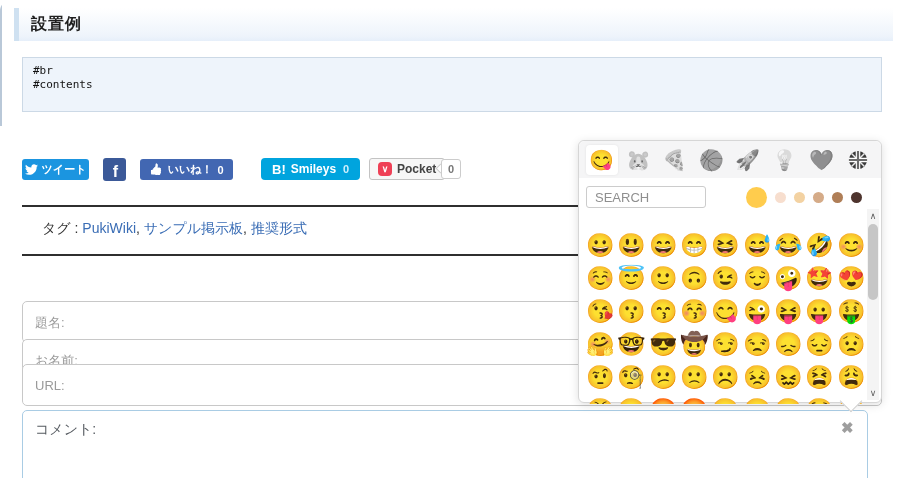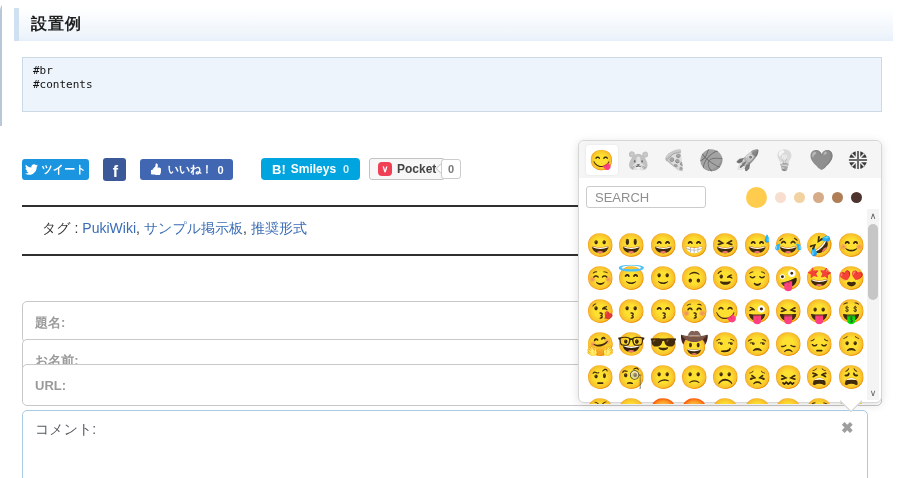--- a/index.html
+++ b/index.html
@@ -48,21 +48,21 @@
 
   
   .hr { position:absolute; left:22px; width:860px; height:2px; background:#2f2f2f; }
   .hr1 { top:205px; } .hr2 { top:254px; }
   .tags { position:absolute; left:22px; top:220px; font-size:14px; color:#333;margin-left:20px; }
   .tags a { color:#3a6db5; text-decoration:none; cursor:pointer; }
 
   
   .fld { position:absolute; left:22px; width:860px; height:42px; background:#fff;
     border:1px solid #c8c8c8; border-radius:5px; padding:12px 12px; font-size:13px;
-    font-family:"Liberation Sans", sans-serif; color:#333; outline:none;font-weight:bold; }
+    font-family:"Liberation Sans", sans-serif; color:#333; outline:none; }
   .fld::placeholder { color:#9a9a9a; opacity:1; }
   .f-title { top:301px; } .f-name { top:339px; } .f-url { top:364px; }
   .f-comment { position:absolute; left:22px; top:410px; width:846px; height:90px;
     border:1px solid #a9cce4; border-radius:5px; background:#fff; padding:10px 12px;
     font-size:14px; font-family:"Liberation Sans", sans-serif; color:#444; resize:none; outline:none; }
   .f-comment::placeholder { color:#565b61; opacity:1; }
   .close-x { position:absolute; left:841px; top:419px; font-size:15px; color:#9e9e9e;
     cursor:pointer; z-index:30; font-weight:bold; }
 
   

